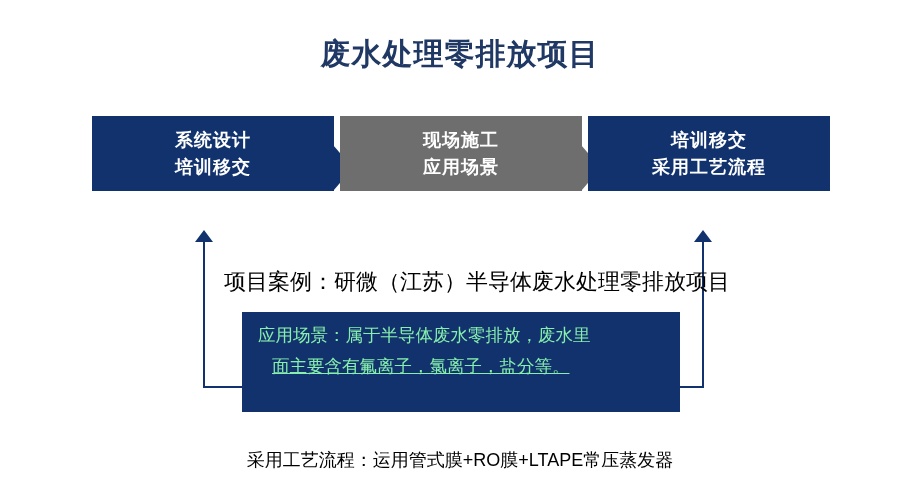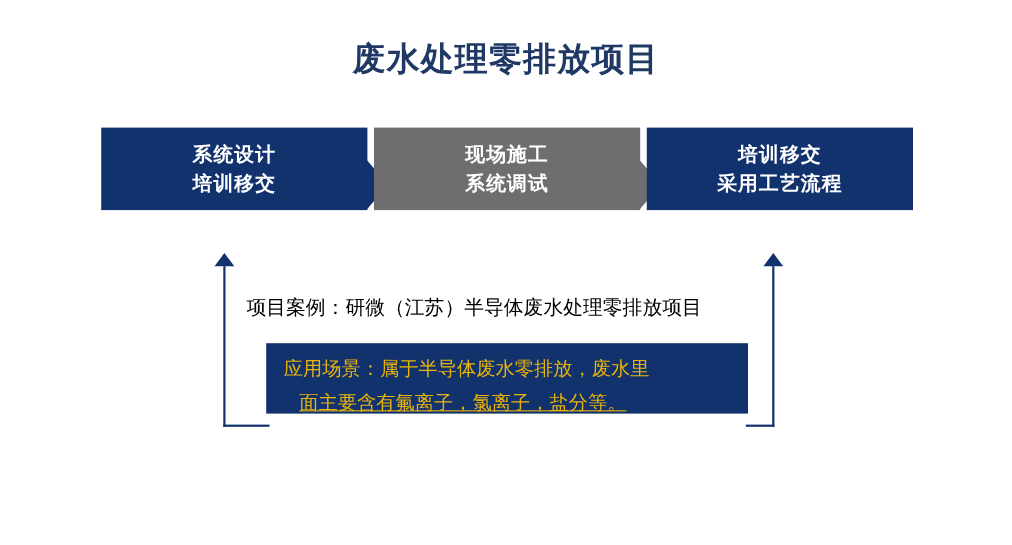--- a/index.html
+++ b/index.html
@@ -83,34 +83,34 @@
   .arrow-2 {
     left: 581px;
     border-left: 20px solid #6E6E6E;
   }
 
   
   .case-caption {
     position: absolute;
     left: 224px;
     top: 267px;
-    font-size: 18px;
+    font-size: 22px;
     color: #000000;
     white-space: nowrap;
   }
 
   
   .scenario-box {
     position: absolute;
     left: 242px;
     top: 312px;
     width: 438px;
-    height: 64px;
-    background: #12326E;
-    color: #eab308;
+    height: 100px;
+    background: #12326E;
+    color: #86efac;
     font-size: 17.5px;
     line-height: 1.75;
     padding: 8px 16px 22px 16px;
     box-sizing: border-box;
   }
   .scenario-box .ln {
     white-space: nowrap;
   }
   .scenario-box .ln2 {
     padding-left: 14px;
@@ -183,21 +183,21 @@
   <div class="title">废水处理零排放项目</div>
 
   <div class="step step-1">
     <span class="line">系统设计</span>
     <span class="line">培训移交</span>
   </div>
   <div class="arrow-head arrow-1"></div>
 
   <div class="step step-2">
     <span class="line">现场施工</span>
-    <span class="line">系统调试</span>
+    <span class="line">应用场景</span>
   </div>
   <div class="arrow-head arrow-2"></div>
 
   <div class="step step-3">
     <span class="line">培训移交</span>
     <span class="line">采用工艺流程</span>
   </div>
 
   <div class="conn conn-left-v"></div>
   <div class="conn conn-left-h"></div>
@@ -207,14 +207,15 @@
   <div class="conn conn-right-h"></div>
   <div class="conn-arrow conn-arrow-right"></div>
 
   <div class="case-caption">项目案例：研微（江苏）半导体废水处理零排放项目</div>
 
   <div class="scenario-box">
     <div class="ln">应用场景：属于半导体废水零排放，废水里</div>
     <div class="ln ln2">面主要含有氟离子，氯离子，盐分等。</div>
   </div>
 
+  <div class="footer-note">采用工艺流程：运用管式膜+RO膜+LTAPE常压蒸发器</div>
 
 </div>
 
 </body></html>

